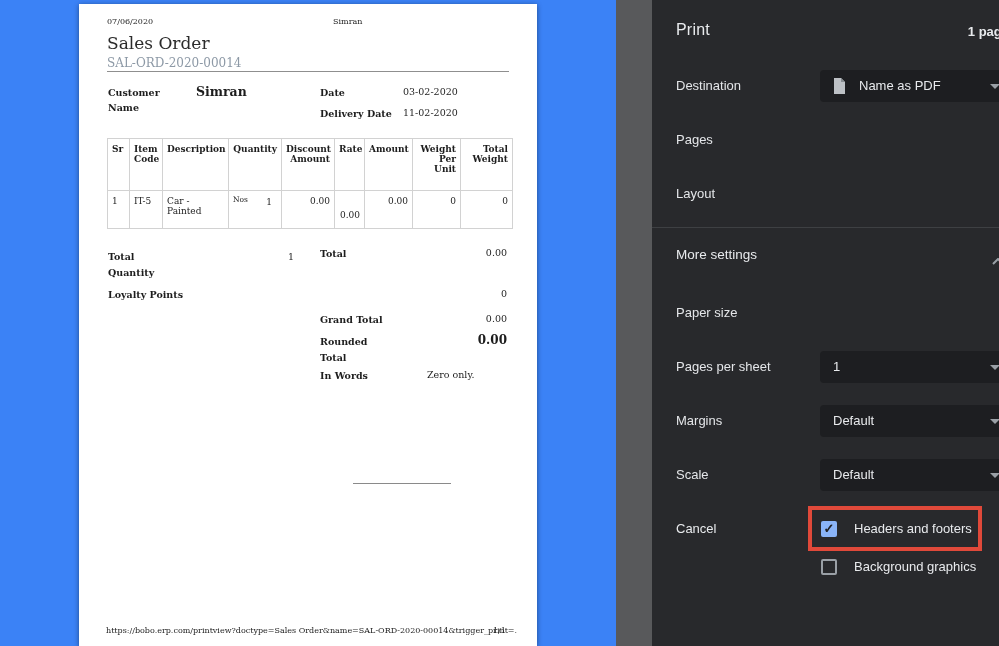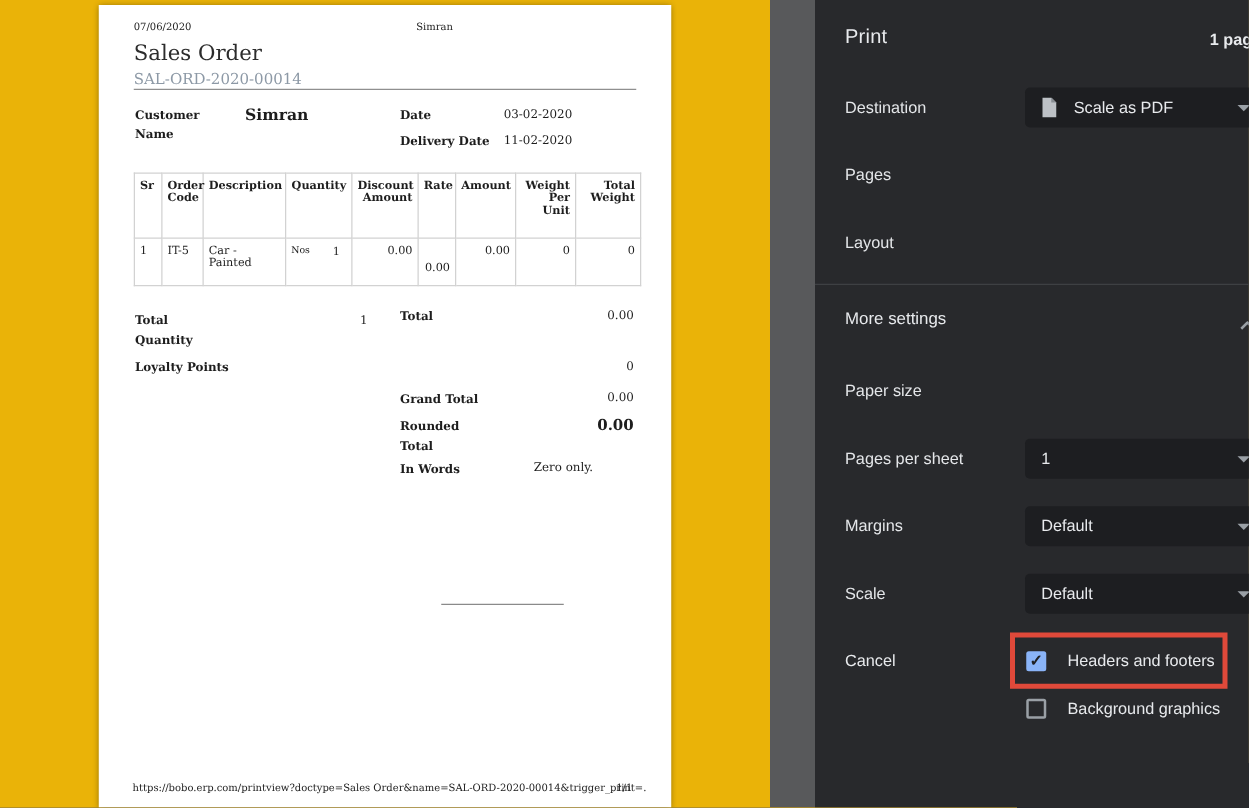--- a/index.html
+++ b/index.html
@@ -1,20 +1,20 @@
 <!DOCTYPE html>
 <html><head>
 <meta charset="utf-8">
 <style>
   * { margin:0; padding:0; box-sizing:border-box; }
   html,body { width:999px; height:646px; overflow:hidden; }
   body { font-family:"Liberation Sans", sans-serif; background:#58595b; position:relative; }
 
   
-  .preview-area { position:absolute; left:0; top:0; width:616px; height:646px; background:#eab308; }
+  .preview-area { position:absolute; left:0; top:0; width:616px; height:646px; background:#3b82f6; }
   .page { position:absolute; left:79px; top:4px; width:458px; height:642px; background:#ffffff;
           box-shadow:0 1px 5px rgba(0,0,0,.45); font-family:"DejaVu Serif", serif; color:#1d1d1d; }
   .abs { position:absolute; }
   .chrome-meta { font-size:8px; color:#222; }
   .doc-title { font-size:17px; color:#2c2c2c; }
   .doc-name { font-size:12px; color:#8d99a6; }
   .doc-hr { position:absolute; left:28px; top:67px; width:402px; border-top:1px solid #8f8f8f; }
   .lbl { font-weight:bold; font-size:9.5px; line-height:1.6; }
   .val { font-size:9.5px; }
   .cust-val { font-weight:bold; font-size:12.5px; }
@@ -107,21 +107,21 @@
           <col style="width:53px">
         <col style="width:53px">
           <col style="width:30px">
           <col style="width:48px">
           <col style="width:48px">
           <col style="width:52px">
       </colgroup>
       <thead>
         <tr>
           <th class="ta-l">Sr</th>
-          <th class="ta-l">Order Code</th>
+          <th class="ta-l">Item Code</th>
           <th class="ta-l">Description</th>
           <th class="ta-r">Quantity</th>
           <th class="ta-r">Discount Amount</th>
           <th class="ta-r">Rate</th>
           <th class="ta-r">Amount</th>
           <th class="ta-r">Weight Per Unit</th>
           <th class="ta-r">Total Weight</th>
         </tr>
       </thead>
       <tbody>
@@ -169,21 +169,21 @@
 
   <div class="setting-row row-destination">
     <span class="setting-label">Destination</span>
     <div class="dropdown with-icon">
       <span class="dd-icon">
         <svg width="13" height="16" viewBox="0 0 13 16">
             <path d="M1 0 h7 l4 4 v12 h-11 z" fill="#bdc1c6"></path>
             <path d="M8 0 l4 4 h-4 z" fill="#888d92"></path>
           </svg>
       </span>
-      <span class="dd-text">Scale as PDF</span>
+      <span class="dd-text">Name as PDF</span>
       <span class="dd-caret"></span>
     </div>
   </div>
 
   <div class="setting-row row-pages">
     <span class="setting-label">Pages</span>
   </div>
 
   <div class="setting-row row-layout">
     <span class="setting-label">Layout</span>

